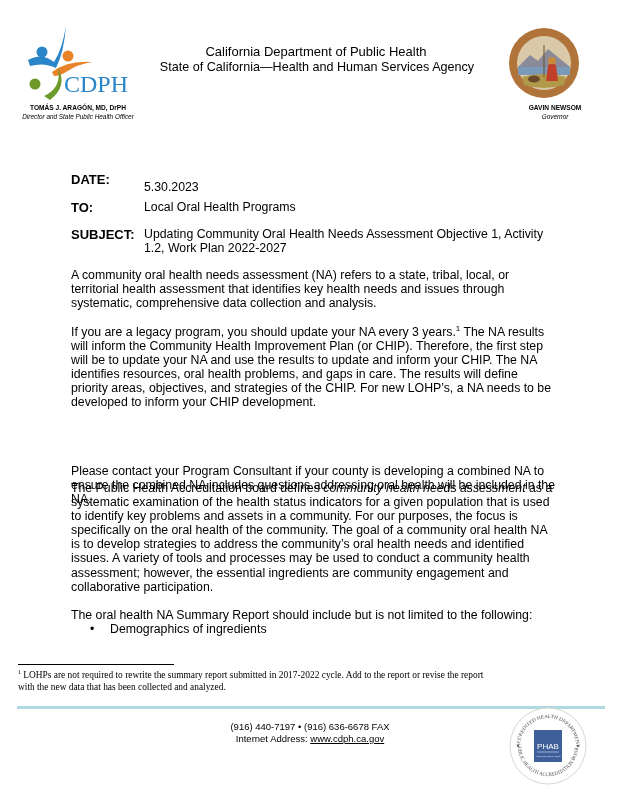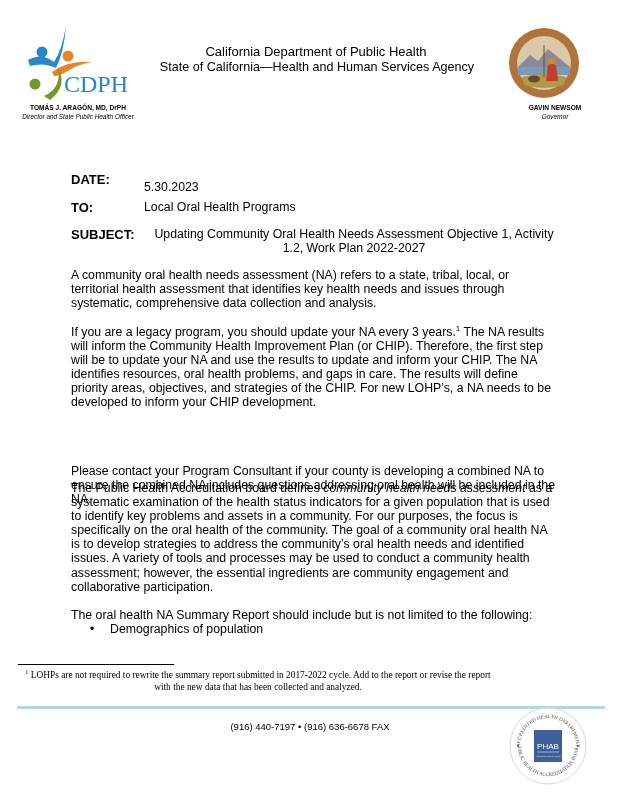--- a/index.html
+++ b/index.html
@@ -1,17 +1,17 @@
 <!DOCTYPE html>
 <html><head>
 <meta charset="utf-8">
 <style>
   html, body { margin:0; padding:0; background:#ffffff; }
   body { width:617px; height:798px; position:relative; overflow:hidden; font-family:"Liberation Sans", sans-serif; color:#000; }
-  .abs { position:absolute;text-align:center; }
+  .abs { position:absolute; }
   
   .agency { left:152px; top:28px; width:330px; text-align:center; font-size:12.6px; font-family:"Liberation Sans", sans-serif; white-space:nowrap;margin-top:32px; }
   .dept { left:140px; top:44px; width:352px; text-align:center; font-size:13px; white-space:nowrap; }
   .dir-name { left:8px; top:104px; width:140px; text-align:center; font-size:6.6px; font-weight:bold; white-space:nowrap; }
   .dir-title { left:8px; top:113px; width:140px; text-align:center; font-size:6.4px; font-style:italic; white-space:nowrap; }
   .gov-name { left:505px; top:104px; width:100px; text-align:center; font-size:6.6px; font-weight:bold; white-space:nowrap; }
   .gov-title { left:505px; top:113px; width:100px; text-align:center; font-size:6.4px; font-style:italic; white-space:nowrap; }
   
   .memo-label { left:71px; font-size:13px; font-weight:bold; white-space:nowrap; }
   .memo-value { left:144px; font-size:12.3px; white-space:nowrap; }
@@ -89,31 +89,32 @@
 
 <div class="abs para" style="top:448px;margin-top:16px;">Please contact your Program Consultant if your county is developing a combined NA to ensure the combined NA includes questions addressing oral health will be included in the NA.</div>
 
 <div class="abs para" style="top:481px;">
   <span>The Public Health Accreditation board defines </span><em>community health needs assessment</em><span> as a systematic examination of the health status indicators for a given population that is used to identify key problems and assets in a community. For our purposes, the focus is specifically on the oral health of the community. The goal of a community oral health NA is to develop strategies to address the community’s oral health needs and identified issues. A variety of tools and processes may be used to conduct a community health assessment; however, the essential ingredients are community engagement and collaborative participation.</span>
 </div>
 
 <div class="abs para" style="top:608px;">The oral health NA Summary Report should include but is not limited to the following:</div>
 
 <ul class="abs bullet-list" style="top:622px;">
-  <li><span class="bullet-dot">•</span><span>Demographics of population</span></li>
+  <li><span class="bullet-dot">•</span><span>Demographics of ingredients</span></li>
 </ul>
 
 <div class="abs fn-rule"></div>
 <div class="abs footnote">
   <sup>1</sup><span> LOHPs are not required to rewrite the summary report submitted in 2017-2022 cycle. Add to the report or revise the report with the new data that has been collected and analyzed.</span>
 </div>
 
 <div class="abs footer-rule"></div>
 <div class="abs footer-text">
   <div>(916) 440-7197 • (916) 636-6678 FAX</div>
+  <div><span>Internet Address: </span><a href="#">www.cdph.ca.gov</a></div>
 </div>
 
 <div class="abs seal-bottom">
   <svg width="80" height="80" viewBox="0 0 80 80">
     <circle cx="40" cy="40" r="38" fill="#ffffff" stroke="#d8d8d8" stroke-width="1"></circle>
     <circle cx="40" cy="40" r="30" fill="none" stroke="#eeeeee" stroke-width="1"></circle>
     <defs>
       <path id="arcTop" d="M12 40 A28 28 0 0 1 68 40"></path>
       <path id="arcBot" d="M10 40 A30 30 0 0 0 70 40"></path>
     </defs>

